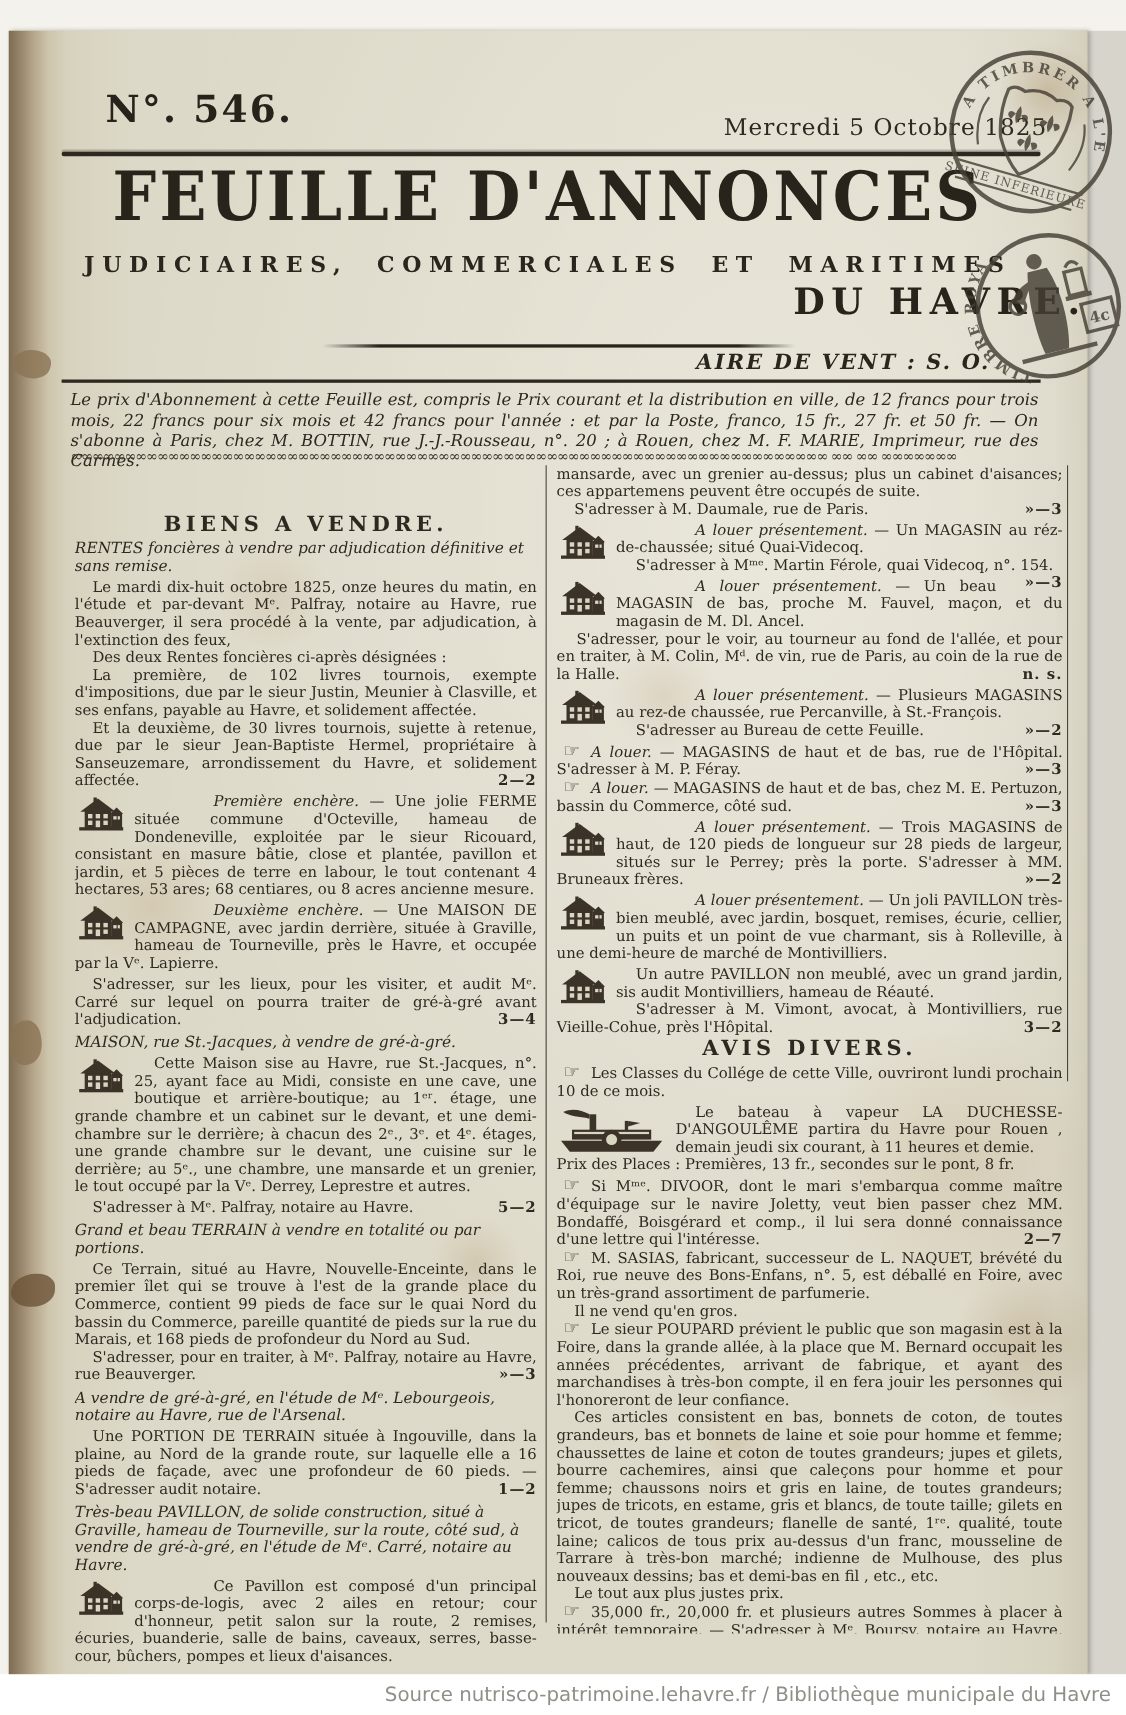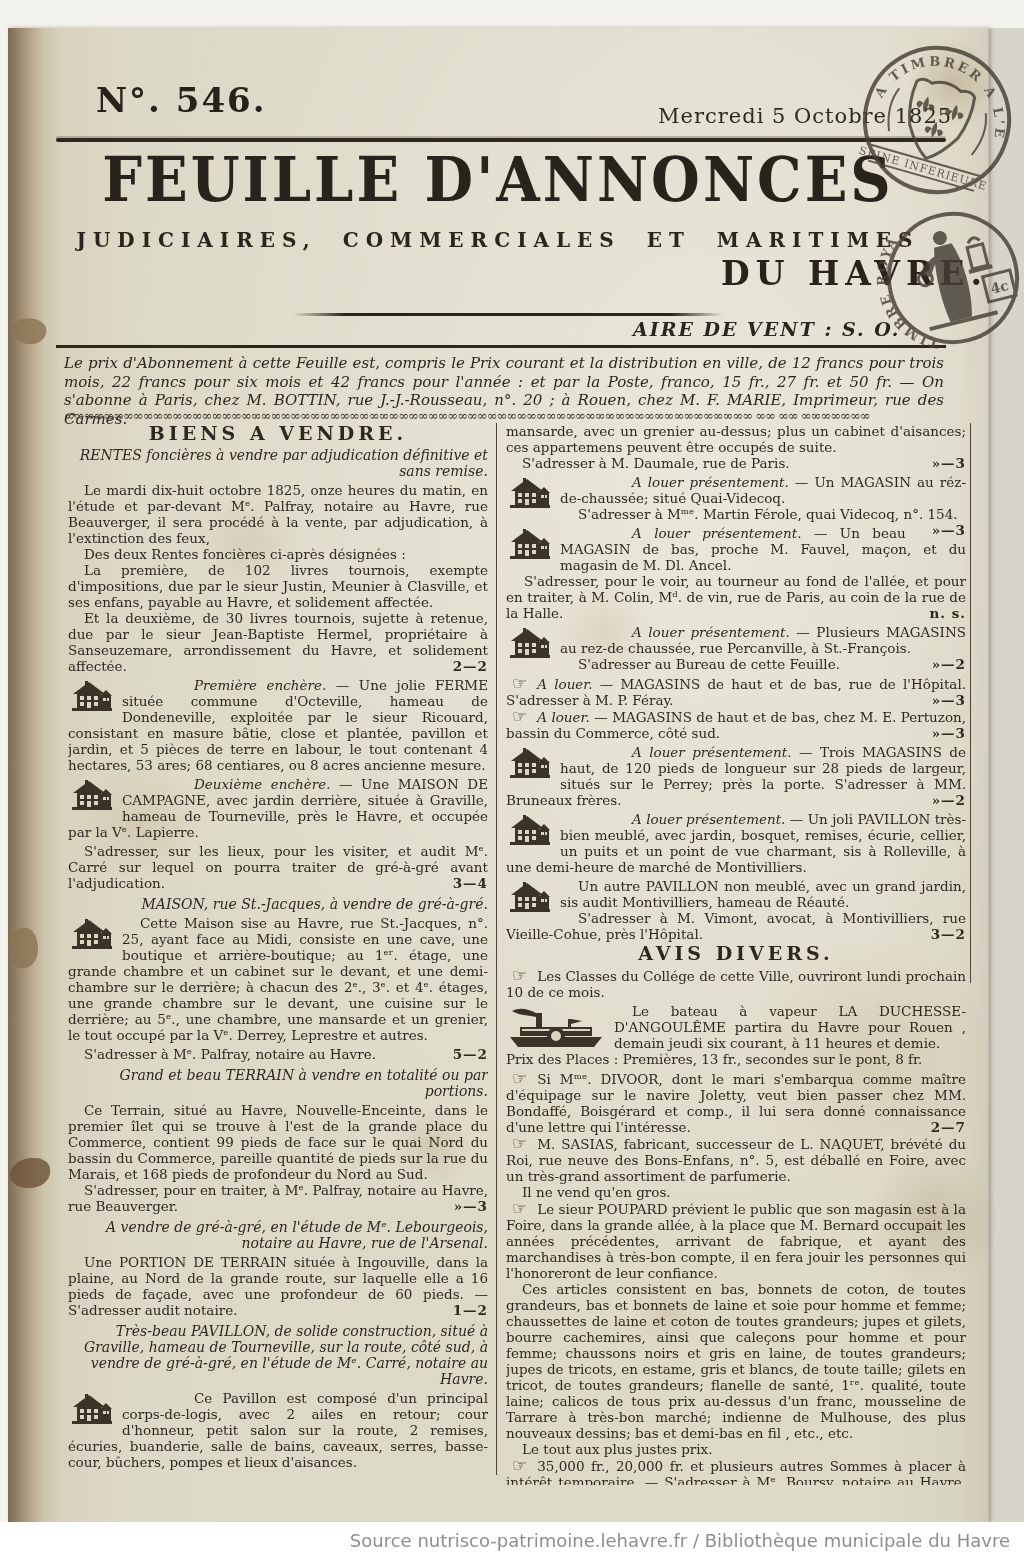--- a/index.html
+++ b/index.html
@@ -34,27 +34,27 @@
   .subtitle{position:absolute;left:0;top:200px;width:980px;text-align:center;font-size:20px;font-weight:bold;letter-spacing:7px;word-spacing:12px;color:#2b261d;}
   .city{position:absolute;left:0;top:226px;width:980px;text-align:right;font-size:33px;font-weight:bold;letter-spacing:6px;color:#29241b;}
   .rule-short{position:absolute;left:285px;top:285px;width:430px;height:3px;background:linear-gradient(90deg,rgba(42,37,28,0),#2a251c 12%,#2a251c 88%,rgba(42,37,28,0));}
   .tide{position:absolute;left:125px;top:292px;font-size:19px;font-weight:bold;font-style:italic;letter-spacing:2px;color:#2b261d;}
   .wind{position:absolute;left:625px;top:290px;font-size:19px;font-weight:bold;font-style:italic;letter-spacing:2px;color:#2b261d;}
   .rule-sub{position:absolute;left:48px;top:317px;width:890px;height:3px;background:#2e2920;}
   .subscription{position:absolute;left:56px;top:326px;width:880px;font-size:15px;line-height:18.5px;font-style:italic;text-align:justify;color:#2c271f;}
   .ornament{position:absolute;left:56px;top:380px;width:860px;height:15px;overflow:hidden;font-size:13px;letter-spacing:-1px;color:#3a342a;white-space:nowrap;}
   
   .col{position:absolute;top:395px;font-size:13.5px;line-height:16px;color:#2e2920;text-align:justify;overflow:hidden;}
-  .col-left{left:60px;width:420px;height:1062px;}
+  .col-left{left:60px;width:420px;height:1062px;margin-top:44px;}
   .col-right{left:498px;width:460px;height:1062px;}
   .vline{position:absolute;width:1px;background:#4a443a;}
   .vline.center{left:488px;top:395px;height:1052px;}
   .vline.right{left:962px;top:395px;height:560px;}
   .colheading{font-size:19px;font-weight:bold;text-align:center;letter-spacing:4px;margin:2px 0 6px;text-indent:0;}
-  .subhead{font-style:italic;text-align:right;margin:5px 0 3px;text-indent:0;font-size:14px;}
+  .subhead{font-style:italic;text-align:left;margin:5px 0 3px;text-indent:0;font-size:14px;}
   p.para{margin:0;text-indent:16px;}
   p.para.noindent{text-indent:0;}
   .ref{float:right;font-style:normal;font-weight:bold;letter-spacing:1px;padding-left:8px;}
   .entry{margin:3px 0;}
   .entry p{margin:0;text-indent:0;}
   .entry p.lead-indent{text-indent:72px;}
   .entry p.lead-indent-sm{text-indent:18px;}
   .lead{font-style:italic;}
   .icon-house{float:left;margin:2px 8px 0 2px;}
   .icon-boat{float:left;margin:2px 8px 0 0;}

